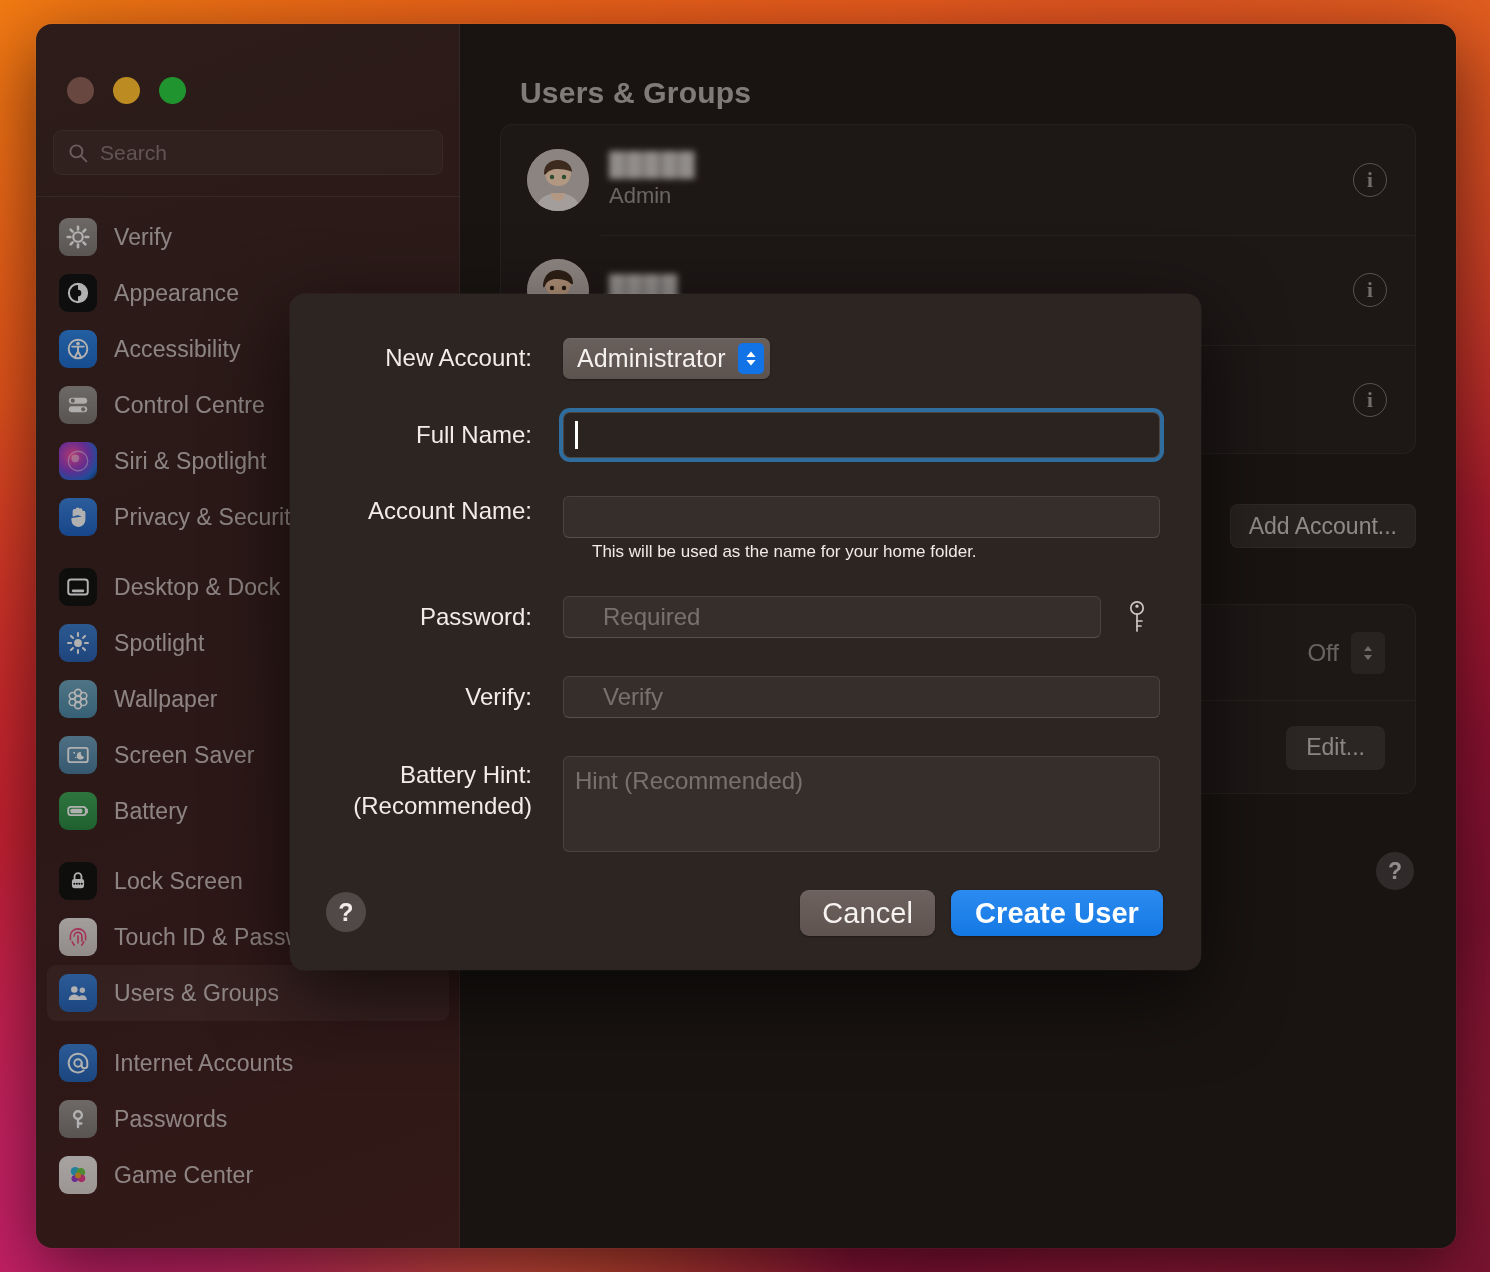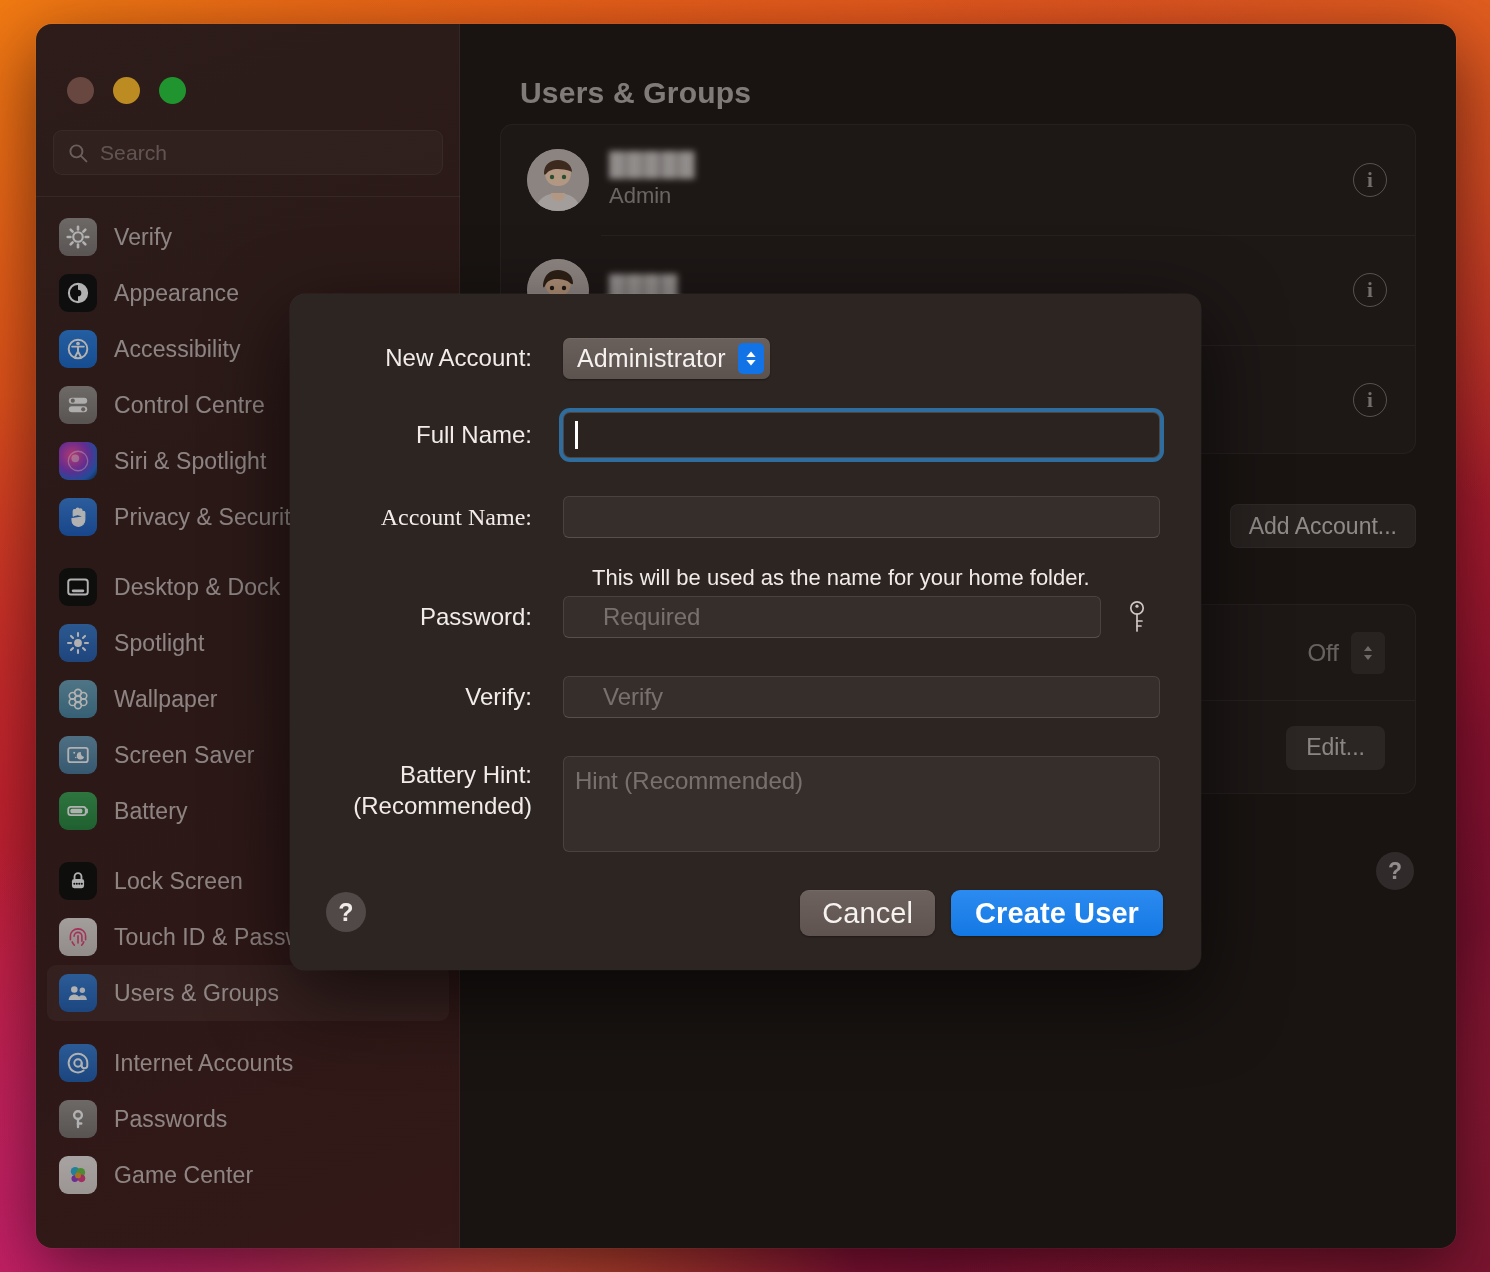--- a/index.html
+++ b/index.html
@@ -307,28 +307,27 @@
     border: 1px solid rgba(255,255,255,0.16);
     box-shadow: 0 0 0 4px #2f6d9e;
     display: flex; align-items: center;
     padding: 0 11px;
   }
   #caret {
     width: 3px; height: 28px;
     background: #ffffff;
   }
 
-  #row-accountname { left: 18px; top: 202px; align-items: center; font-family: Liberation Serif, serif; }
+  #row-accountname { left: 18px; top: 202px; align-items: flex-start; }
   #accountname-field { width: 597px; }
   #helper-text {
     position: absolute;
     left: 302px; top: 248px;
-    font-size: 22px;
+    font-size: 17px;
     color: #f0ebe9;
-    margin-top: 23px;
   }
 
   #row-password { left: 18px; top: 300px; align-items: center; }
   #password-field { width: 538px; }
   #key-btn {
     width: 46px; height: 46px;
     margin-left: 14px;
     display: flex; align-items: center; justify-content: center;
   }
 

